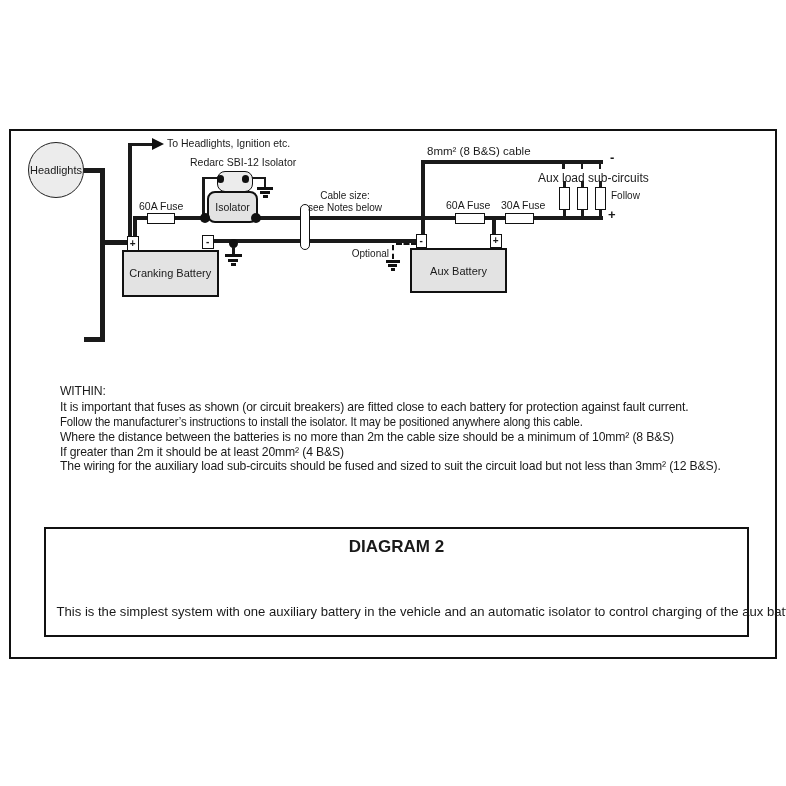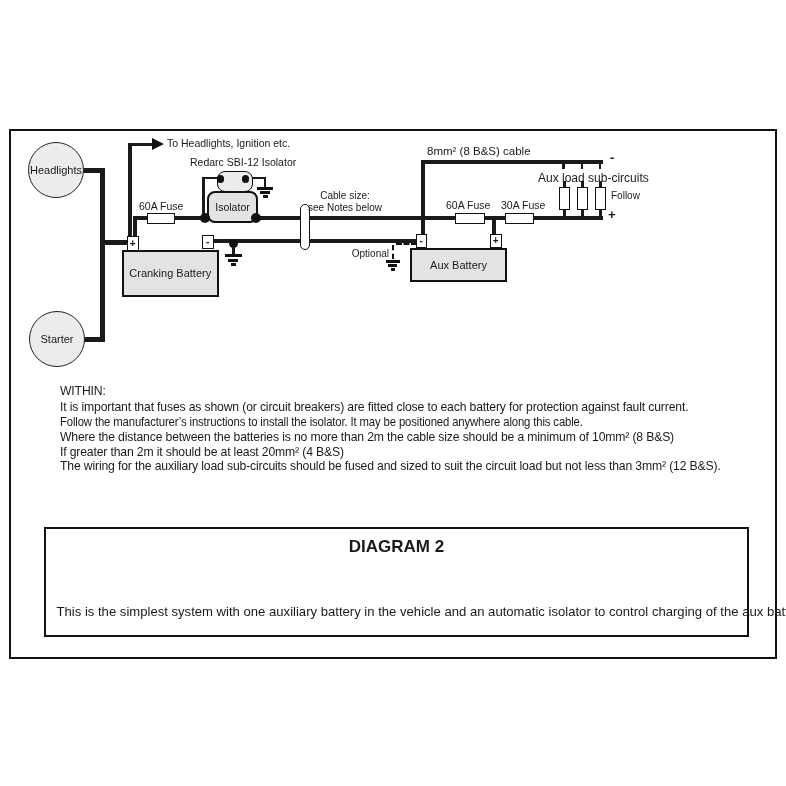--- a/index.html
+++ b/index.html
@@ -109,41 +109,38 @@
   <div class="dot" style="left:200px;top:212.5px;width:10px;height:10px"></div>
   <div class="dot" style="left:251px;top:212.5px;width:10px;height:10px"></div>
 
   <div class="fuse" style="left:147px;top:213px;width:28px;height:11px"></div>
   <div class="fuse" style="left:455px;top:213px;width:30px;height:11px"></div>
   <div class="fuse" style="left:505px;top:213px;width:29px;height:11px"></div>
 
   <div class="circle" style="left:28px;top:142px">
     <span>Headlights</span>
   </div>
-  <div class="circle" style="left:29px;top:311px">
-    <span>Starter</span>
-  </div>
 
   <div class="term" style="left:126.5px;top:236px;width:12.5px;height:15px">
     <span>+</span>
   </div>
   <div class="term" style="left:202px;top:234.5px;width:11.5px;height:14px">
     <span>-</span>
   </div>
   <div class="term" style="left:415.5px;top:233.5px;width:11.5px;height:14.5px">
     <span>-</span>
   </div>
   <div class="term" style="left:489.5px;top:233.5px;width:12.5px;height:14.5px">
     <span>+</span>
   </div>
 
   <div class="box" style="left:122px;top:250px;width:96.5px;height:46.5px">
     <span>Cranking Battery</span>
   </div>
-  <div class="box" style="left:410px;top:248px;width:97px;height:34px">
+  <div class="box" style="left:410px;top:248px;width:97px;height:45px">
     <span>Aux Battery</span>
   </div>
 
   <div class="lbl" style="left:167px;top:137px">To Headlights, Ignition etc.</div>
   <div class="lbl" style="left:190px;top:156px">Redarc SBI-12 Isolator</div>
   <div class="lbl" style="left:139px;top:200px">60A Fuse</div>
   <div class="cablesize">
     <div>Cable size:</div>
     <div>see Notes below</div>
   </div>

